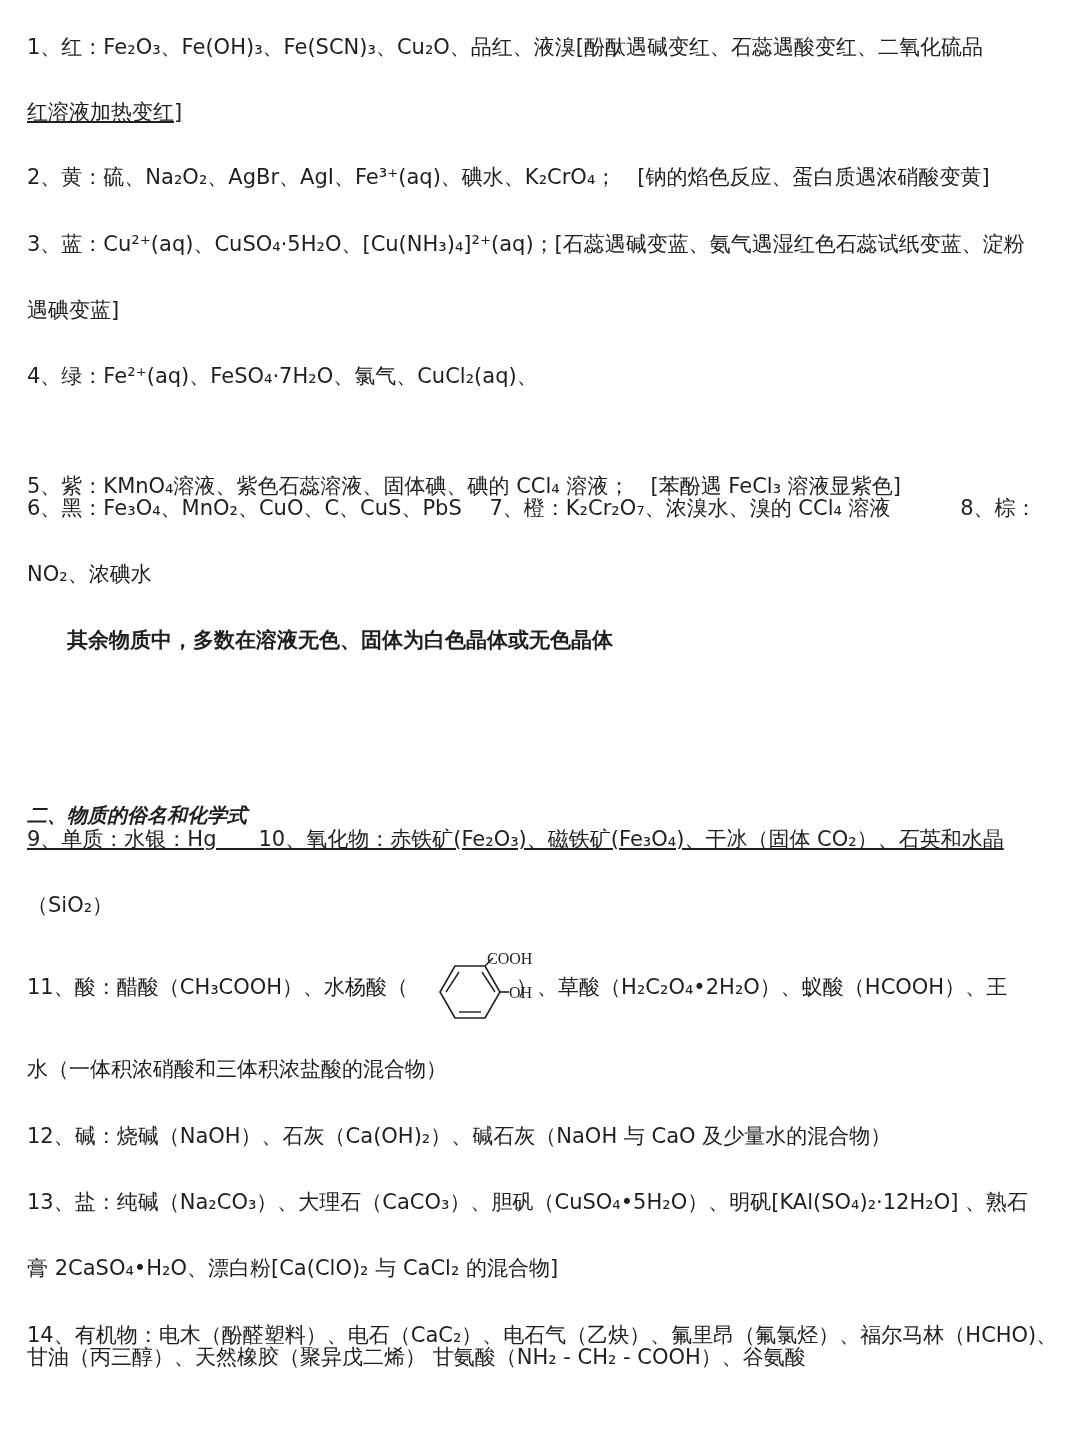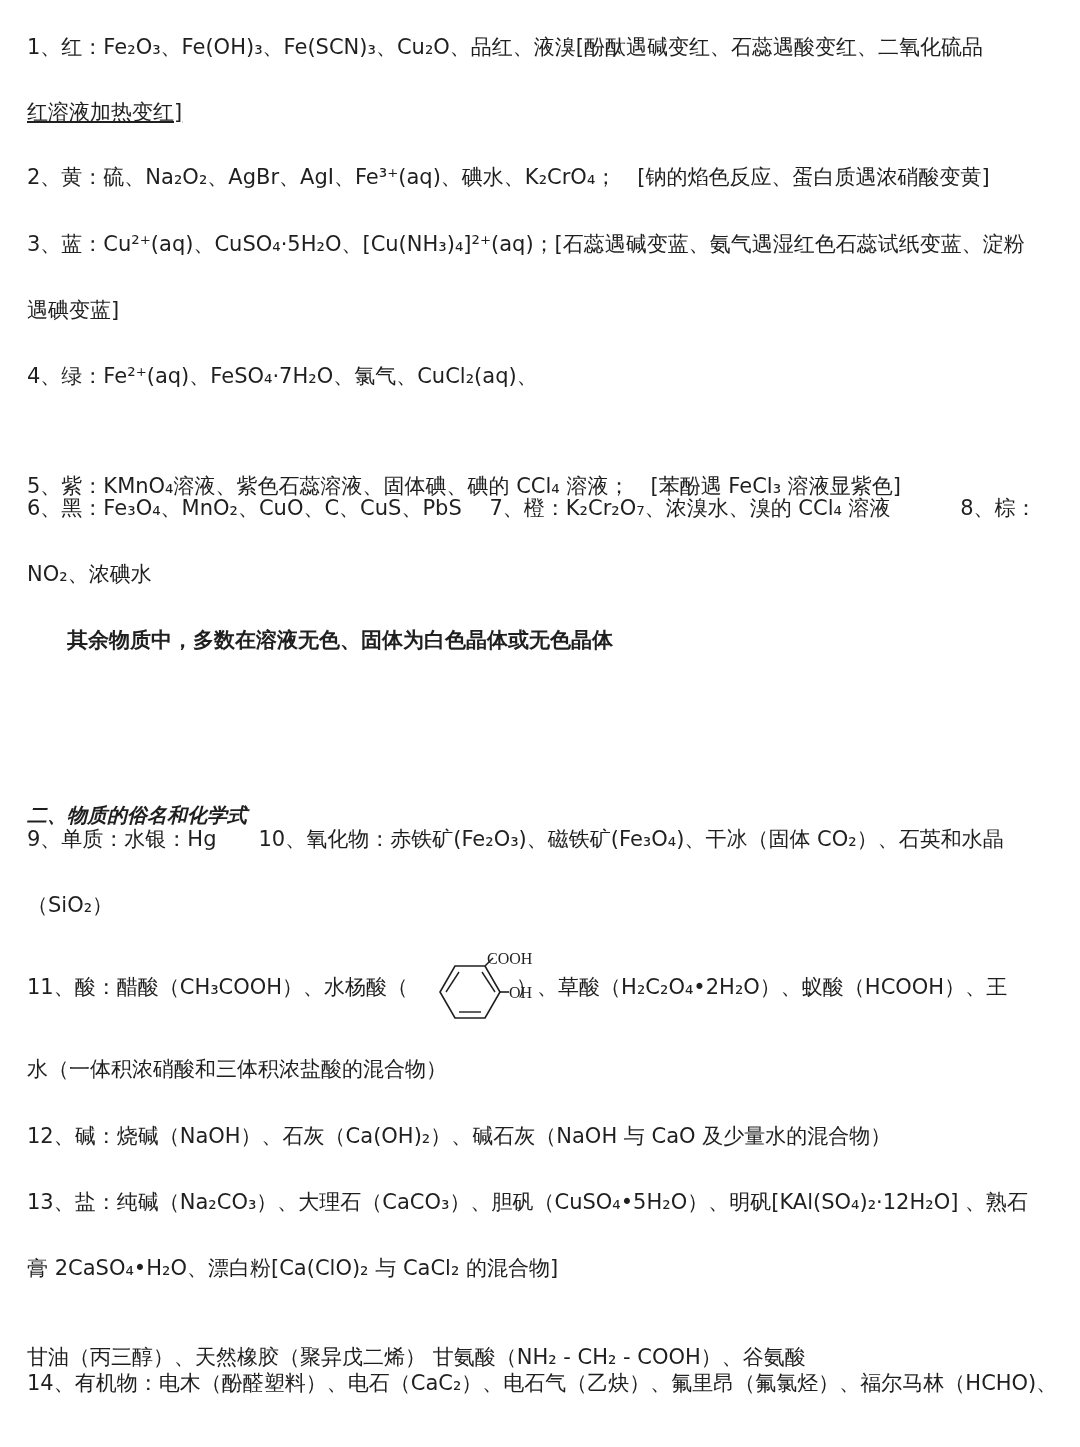--- a/index.html
+++ b/index.html
@@ -35,21 +35,21 @@
 
   <div class="line" style="top:427px;margin-top:44px;">5、紫：KMnO₄溶液、紫色石蕊溶液、固体碘、碘的 CCl₄ 溶液；　[苯酚遇 FeCl₃ 溶液显紫色]</div>
 
   <div class="line" style="top:493px;">6、黑：Fe₃O₄、MnO₂、CuO、C、CuS、PbS　 7、橙：K₂Cr₂O₇、浓溴水、溴的 CCl₄ 溶液　　　 8、棕：</div>
   <div class="line" style="top:559px;">NO₂、浓碘水</div>
 
   <div class="line bold" style="top:625px;margin-left:40px;">其余物质中，多数在溶液无色、固体为白色晶体或无色晶体</div>
 
   <div class="line heading" style="top:757px;">二、物质的俗名和化学式</div>
 
-  <div class="line" style="top:824px;">9、单质：水银：Hg　　10、氧化物：赤铁矿(Fe₂O₃)、磁铁矿(Fe₃O₄)、干冰（固体 CO₂）、石英和水晶</div>
+  <div class="line" style="top:824px;text-decoration:underline;">9、单质：水银：Hg　　10、氧化物：赤铁矿(Fe₂O₃)、磁铁矿(Fe₃O₄)、干冰（固体 CO₂）、石英和水晶</div>
   <div class="line" style="top:890px;">（SiO₂）</div>
 
   <div class="line" style="top:972px;">
     <span>11、酸：醋酸（CH₃COOH）、水杨酸（</span><span style="display:inline-block;width:108px;"></span><span>）、草酸（H₂C₂O₄•2H₂O）、蚁酸（HCOOH）、王</span>
   </div>
 
   <svg class="struct" style="left:425px;top:948px;" width="120" height="82" viewBox="0 0 120 82">
     <polygon points="30,18 60,18 75,44 60,70 30,70 15,44" fill="none" stroke="#1f1f1f" stroke-width="1.6"></polygon>
     <line x1="34" y1="24" x2="21" y2="44" stroke="#1f1f1f" stroke-width="1.4"></line>
     <line x1="34" y1="64" x2="56" y2="64" stroke="#1f1f1f" stroke-width="1.4"></line>
@@ -60,16 +60,16 @@
     <text x="84" y="50">OH</text>
   </svg>
 
   <div class="line" style="top:1054px;">水（一体积浓硝酸和三体积浓盐酸的混合物）</div>
 
   <div class="line" style="top:1121px;text-align:center;">12、碱：烧碱（NaOH）、石灰（Ca(OH)₂）、碱石灰（NaOH 与 CaO 及少量水的混合物）</div>
 
   <div class="line" style="top:1187px;">13、盐：纯碱（Na₂CO₃）、大理石（CaCO₃）、胆矾（CuSO₄•5H₂O）、明矾[KAl(SO₄)₂·12H₂O] 、熟石</div>
   <div class="line" style="top:1253px;">膏 2CaSO₄•H₂O、漂白粉[Ca(ClO)₂ 与 CaCl₂ 的混合物]</div>
 
-  <div class="line" style="top:1320px;margin-top:48px;">14、有机物：电木（酚醛塑料）、电石（CaC₂）、电石气（乙炔）、氟里昂（氟氯烃）、福尔马林（HCHO)、</div>
+  <div class="line" style="top:1320px;">14、有机物：电木（酚醛塑料）、电石（CaC₂）、电石气（乙炔）、氟里昂（氟氯烃）、福尔马林（HCHO)、</div>
   <div class="line" style="top:1342px;">甘油（丙三醇）、天然橡胶（聚异戊二烯） 甘氨酸（NH₂ - CH₂ - COOH）、谷氨酸</div>
 
 </div>
 
 </body></html>

